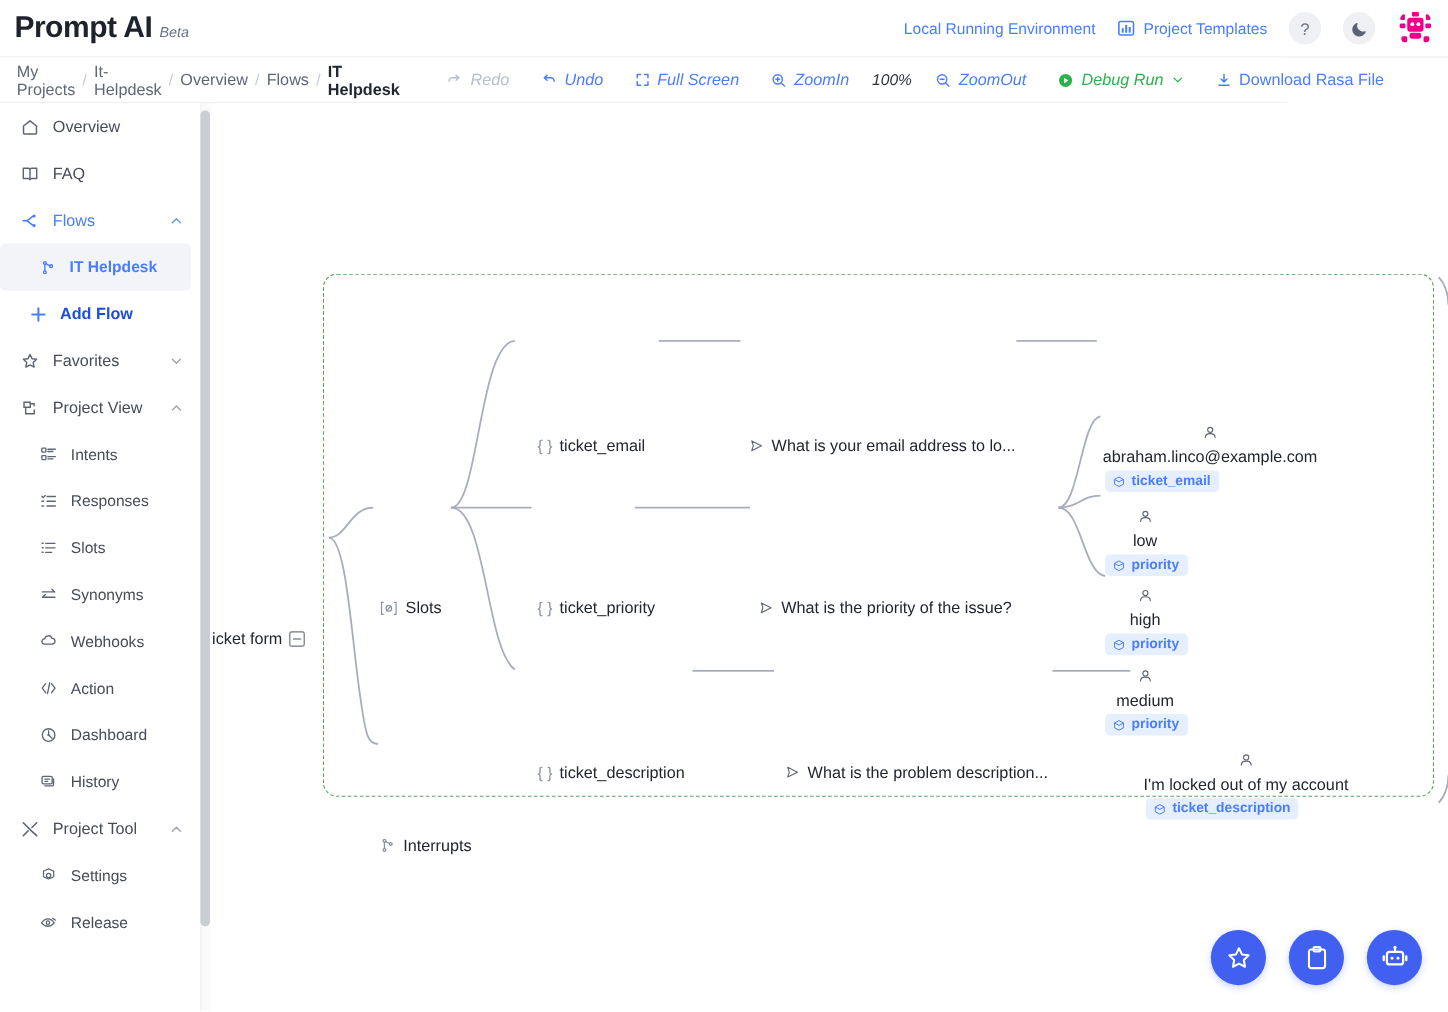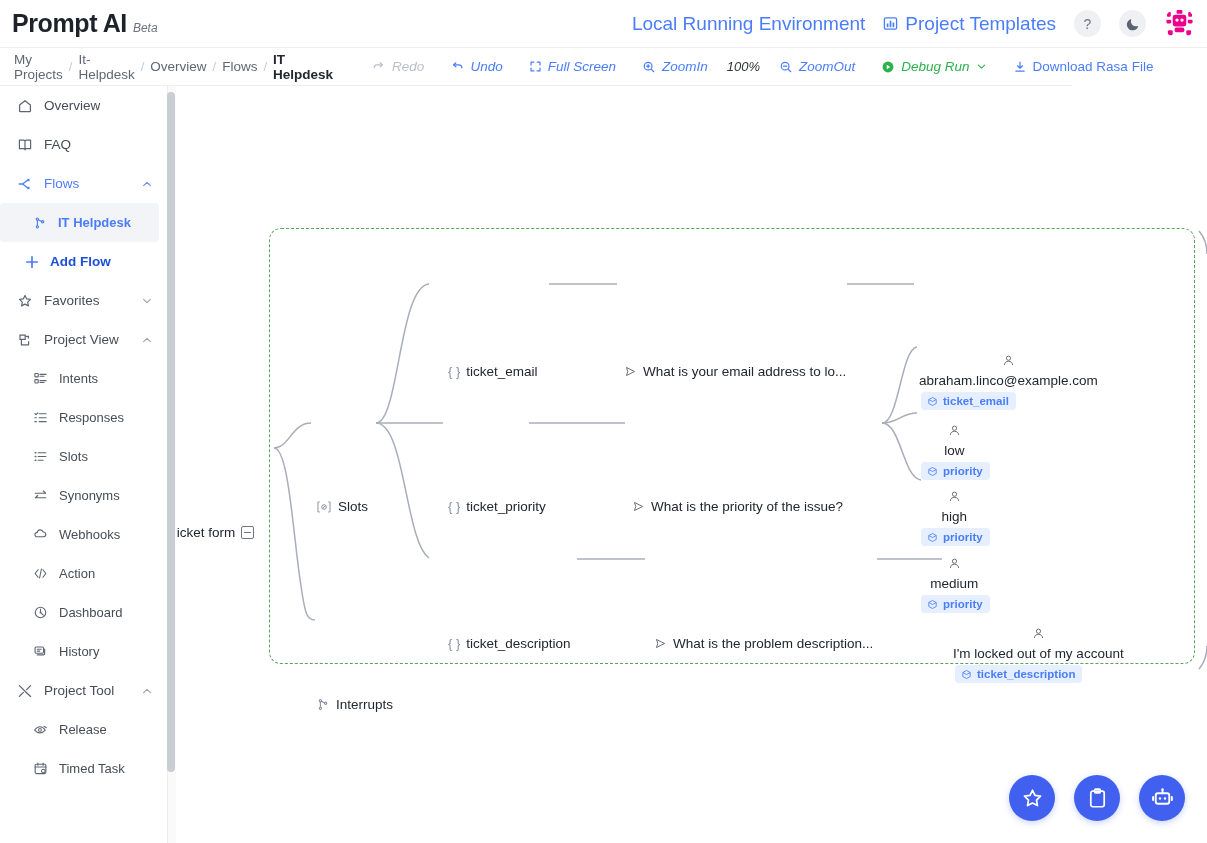--- a/index.html
+++ b/index.html
@@ -17,21 +17,21 @@
     position: absolute; top: 0; left: 0; width: 1207px; height: 48px;
     background: #fff; border-bottom: 1px solid #eceef1;
     display: flex; align-items: center;
   }
   .brand { display: flex; align-items: baseline; padding-left: 12px; }
   .brand-name { font-size: 25px; font-weight: 700; letter-spacing: -0.4px; color: #1d222b; }
   .brand-beta { font-size: 12px; font-style: italic; color: #6b7280; margin-left: 6px; }
   .header-right {
     margin-left: auto; display: flex; align-items: center; gap: 18px; padding-right: 12px;
   }
-  .hdr-link { font-size: 19px; color: #4a7dfc; cursor: pointer; white-space: nowrap; }
+  .hdr-link { font-size: 13px; color: #4a7dfc; cursor: pointer; white-space: nowrap; }
   .hdr-link.with-icon { display: flex; align-items: center; gap: 7px; }
   .circle-btn {
     width: 27px; height: 27px; border-radius: 50%;
     background: #eef0f3; display: flex; align-items: center; justify-content: center;
     cursor: pointer;
   }
   .circle-btn .q { font-size: 14px; color: #6d7380; }
   .avatar {
     width: 31px; height: 31px; border-radius: 50%; background: #ffffff;
     display: flex; align-items: center; justify-content: center; overflow: hidden;
@@ -442,42 +442,41 @@
           </svg>
         </span>
       <span class="lbl">Project Tool</span>
       <span class="chev">
           <svg width="12" height="12" viewBox="0 0 16 16">
             <path d="M3.5 10.2L8 5.8l4.5 4.4" fill="none" stroke="#8b919c" stroke-width="1.5" stroke-linecap="round" stroke-linejoin="round"></path>
           </svg>
         </span>
     </div>
 
+    <div class="nav-item sub">
+      <span class="ic">
+          <svg width="15" height="15" viewBox="0 0 16 16">
+            <path d="M8 2.2l2.3 1 2.3 1-.1 2.5.1 2.5-2.3 1-2.3 1-2.3-1-2.3-1 .1-2.5-.1-2.5 2.3-1z" fill="none" stroke="#5f6672" stroke-width="1.1" stroke-linejoin="round"></path>
+            <circle cx="8" cy="8" r="1.9" fill="none" stroke="#5f6672" stroke-width="1.1"></circle>
+          </svg>
+        </span>
+      <span class="lbl">Settings</span>
+    </div>
 
     <div class="nav-item sub">
       <span class="ic">
           <svg width="15" height="15" viewBox="0 0 16 16">
             <path d="M1.8 8.6s2.4-3.6 5.6-3.6 5.6 3.6 5.6 3.6-2.4 3-5.6 3-5.6-3-5.6-3z" fill="none" stroke="#5f6672" stroke-width="1.15"></path>
             <circle cx="7.4" cy="8.4" r="1.5" fill="none" stroke="#5f6672" stroke-width="1.1"></circle>
             <path d="M11.6 4.6l2.6 1.6" stroke="#5f6672" stroke-width="1.1" stroke-linecap="round"></path>
           </svg>
         </span>
       <span class="lbl">Release</span>
     </div>
 
-    <div class="nav-item sub">
-      <span class="ic">
-          <svg width="15" height="15" viewBox="0 0 16 16">
-            <rect x="2.3" y="3.4" width="11.4" height="10" rx="1.3" fill="none" stroke="#5f6672" stroke-width="1.2"></rect>
-            <path d="M2.3 6.4h11.4M5.2 2.2v2.2M10.8 2.2v2.2" stroke="#5f6672" stroke-width="1.2" stroke-linecap="round"></path>
-            <circle cx="11" cy="10.6" r="1.9" fill="none" stroke="#5f6672" stroke-width="1.1"></circle>
-          </svg>
-        </span>
-      <span class="lbl">Timed Task</span>
-    </div>
   </div>
   <div class="sb-scroll"></div>
 
   <div class="canvas">
 
     <div class="flow-box"></div>
 
     <svg class="edge-layer">
       <g fill="none" stroke="#a8aeb9" stroke-width="1.5">
 

